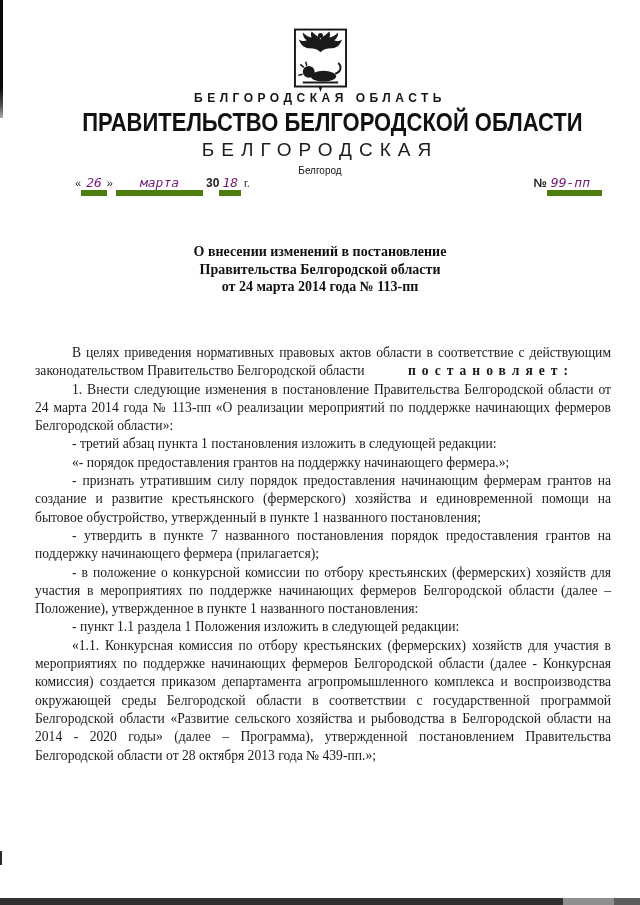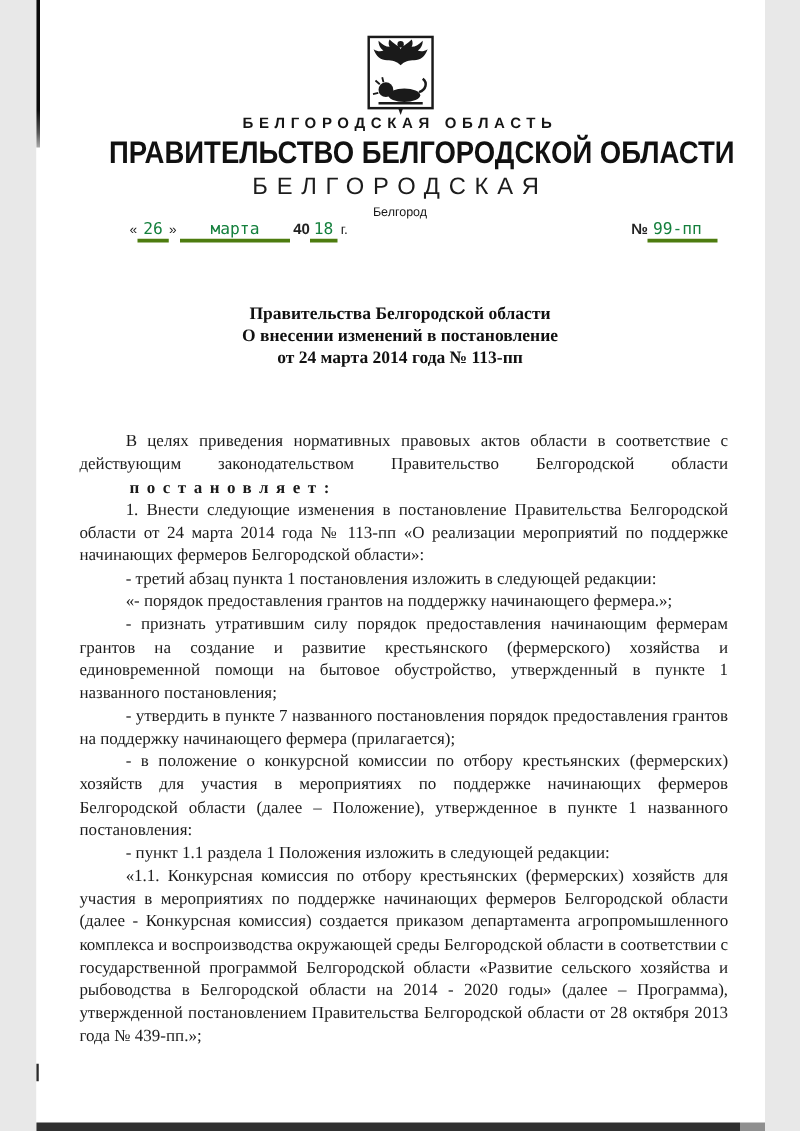--- a/index.html
+++ b/index.html
@@ -1,18 +1,18 @@
 <!DOCTYPE html>
 <html><head>
 <meta charset="utf-8">
 <style>
   html, body { margin: 0; padding: 0; background: #e8e8e8; }
   .page {
     position: relative;
-    width: 583px;
+    width: 640px;
     height: 905px;
     background: #ffffff;
     margin: 0 auto;
     overflow: hidden;
     font-family: "Liberation Serif", serif;
     color: #1b1b1b;
   }
 
   
   .artifact-left-line {
@@ -63,23 +63,23 @@
   .meta-row {
     position: absolute; left: 75px; right: 38px; top: 176px; height: 20px;
     display: flex; justify-content: space-between; align-items: baseline;
     font-size: 12px;
   }
   .date-group, .number-group { white-space: nowrap; }
   .print { font-family: "Liberation Sans", sans-serif; font-size: 11px; color: #222; }
   .print-bold { font-family: "Liberation Sans", sans-serif; font-size: 12px; font-weight: bold; color: #222; }
   .fill {
     font-family: "DejaVu Sans Mono", monospace;
-    font-size: 13px; color: #15803d;
-    border-bottom: 3px solid #4d7c0f;
-    display: inline-block; line-height: 14px;
+    font-size: 13px; color: #701a75;
+    border-bottom: 6px solid #4d7c0f;
+    display: inline-block; line-height: 14px; font-style: italic;
   }
   .fill-day   { padding: 0 5px; }
   .fill-month { padding: 0 24px; }
   .fill-year  { padding: 0 3px; }
   .fill-num   { padding: 0 12px 0 4px; }
 
   
   .document-title {
     position: absolute; left: 0; right: 0; top: 243px;
     text-align: center;
@@ -128,31 +128,31 @@
   </div>
 
   <div class="document-type">БЕЛГОРОДСКАЯ</div>
 
   <div class="city-name">Белгород</div>
 
   <div class="meta-row">
     <div class="date-group">
       <span class="print">«</span><span class="fill fill-day">26</span><span class="print">»</span>
       <span class="fill fill-month">марта</span>
-      <span class="print-bold">40</span><span class="fill fill-year">18</span>
+      <span class="print-bold">30</span><span class="fill fill-year">18</span>
       <span class="print">г.</span>
     </div>
     <div class="number-group">
       <span class="print-bold">№</span><span class="fill fill-num">99-пп</span>
     </div>
   </div>
 
   <div class="document-title">
+    <div>О внесении изменений в постановление</div>
     <div>Правительства Белгородской области</div>
-    <div>О внесении изменений в постановление</div>
     <div>от 24 марта 2014 года № 113-пп</div>
   </div>
 
   <div class="body-text">
     <p><span>В целях приведения нормативных правовых актов области в соответствие с действующим законодательством Правительство Белгородской области</span> <span class="resolves-label">постановляет:</span></p>
     <p>1. Внести следующие изменения в постановление Правительства Белгородской области от 24 марта 2014 года № 113-пп «О реализации мероприятий по поддержке начинающих фермеров Белгородской области»:</p>
     <p>- третий абзац пункта 1 постановления изложить в следующей редакции:</p>
     <p>«- порядок предоставления грантов на поддержку начинающего фермера.»;</p>
     <p>- признать утратившим силу порядок предоставления начинающим фермерам грантов на создание и развитие крестьянского (фермерского) хозяйства и единовременной помощи на бытовое обустройство, утвержденный в пункте 1 названного постановления;</p>
     <p>- утвердить в пункте 7 названного постановления порядок предоставления грантов на поддержку начинающего фермера (прилагается);</p>

